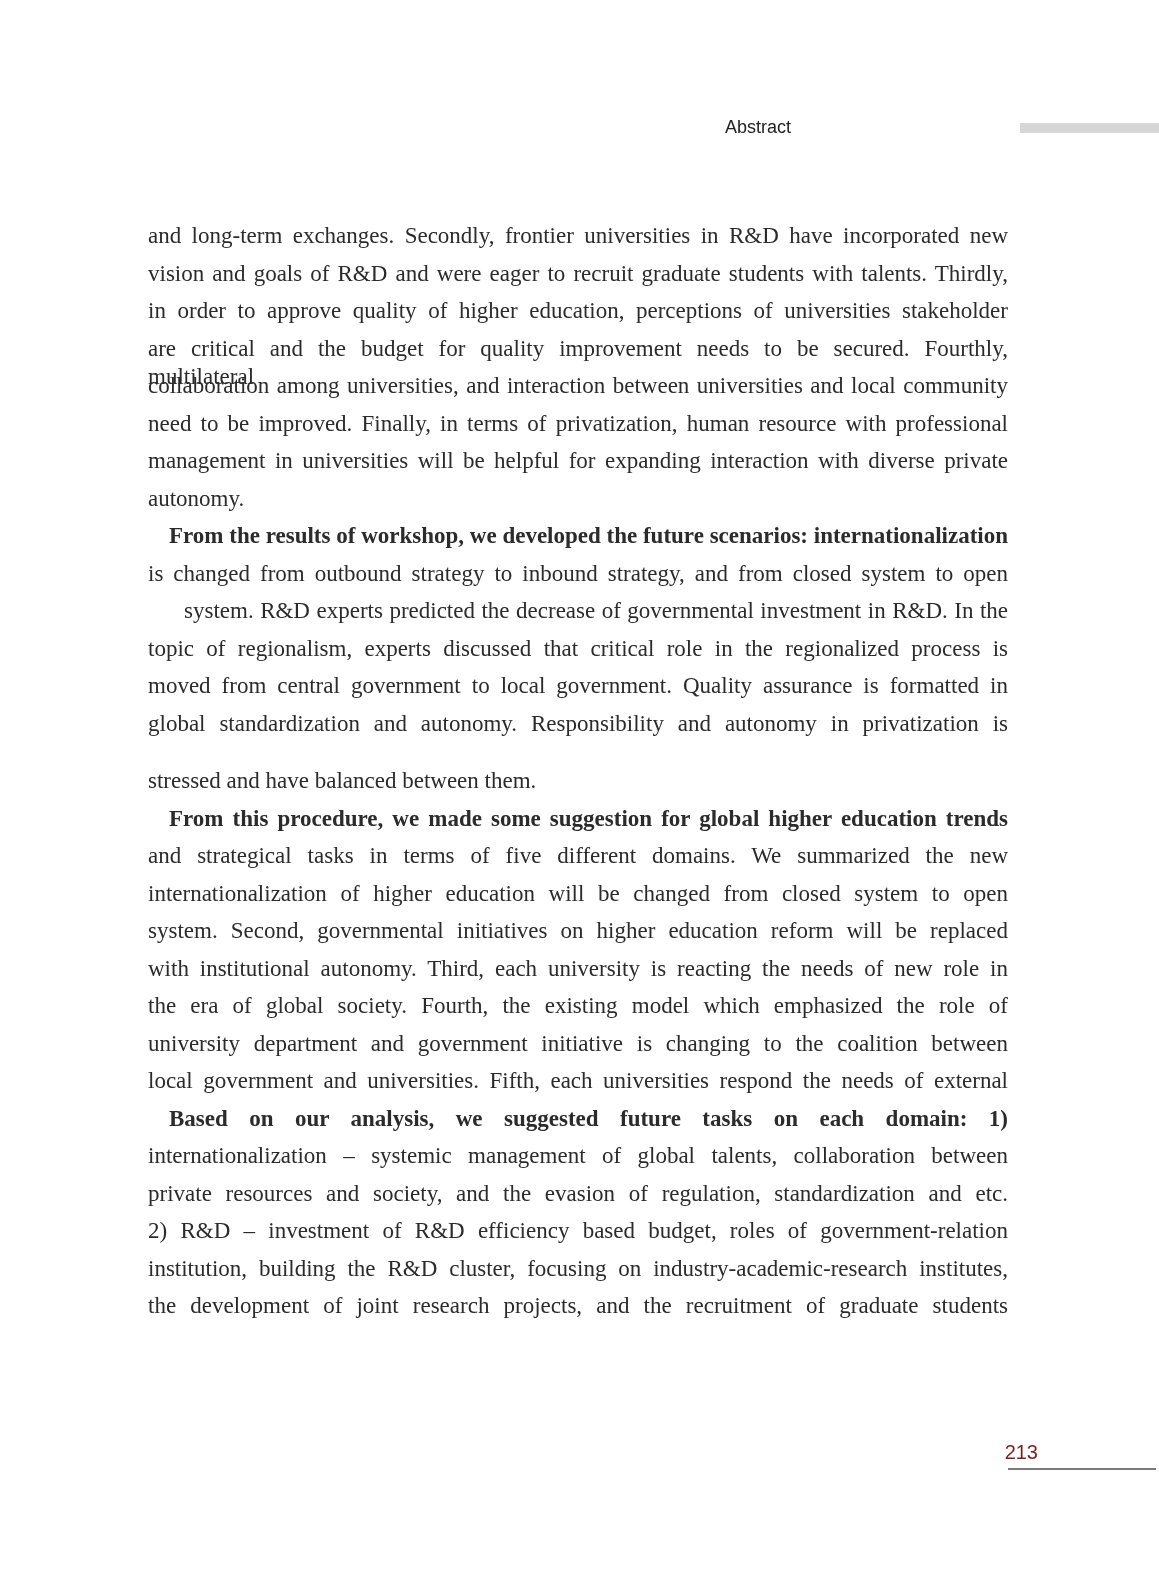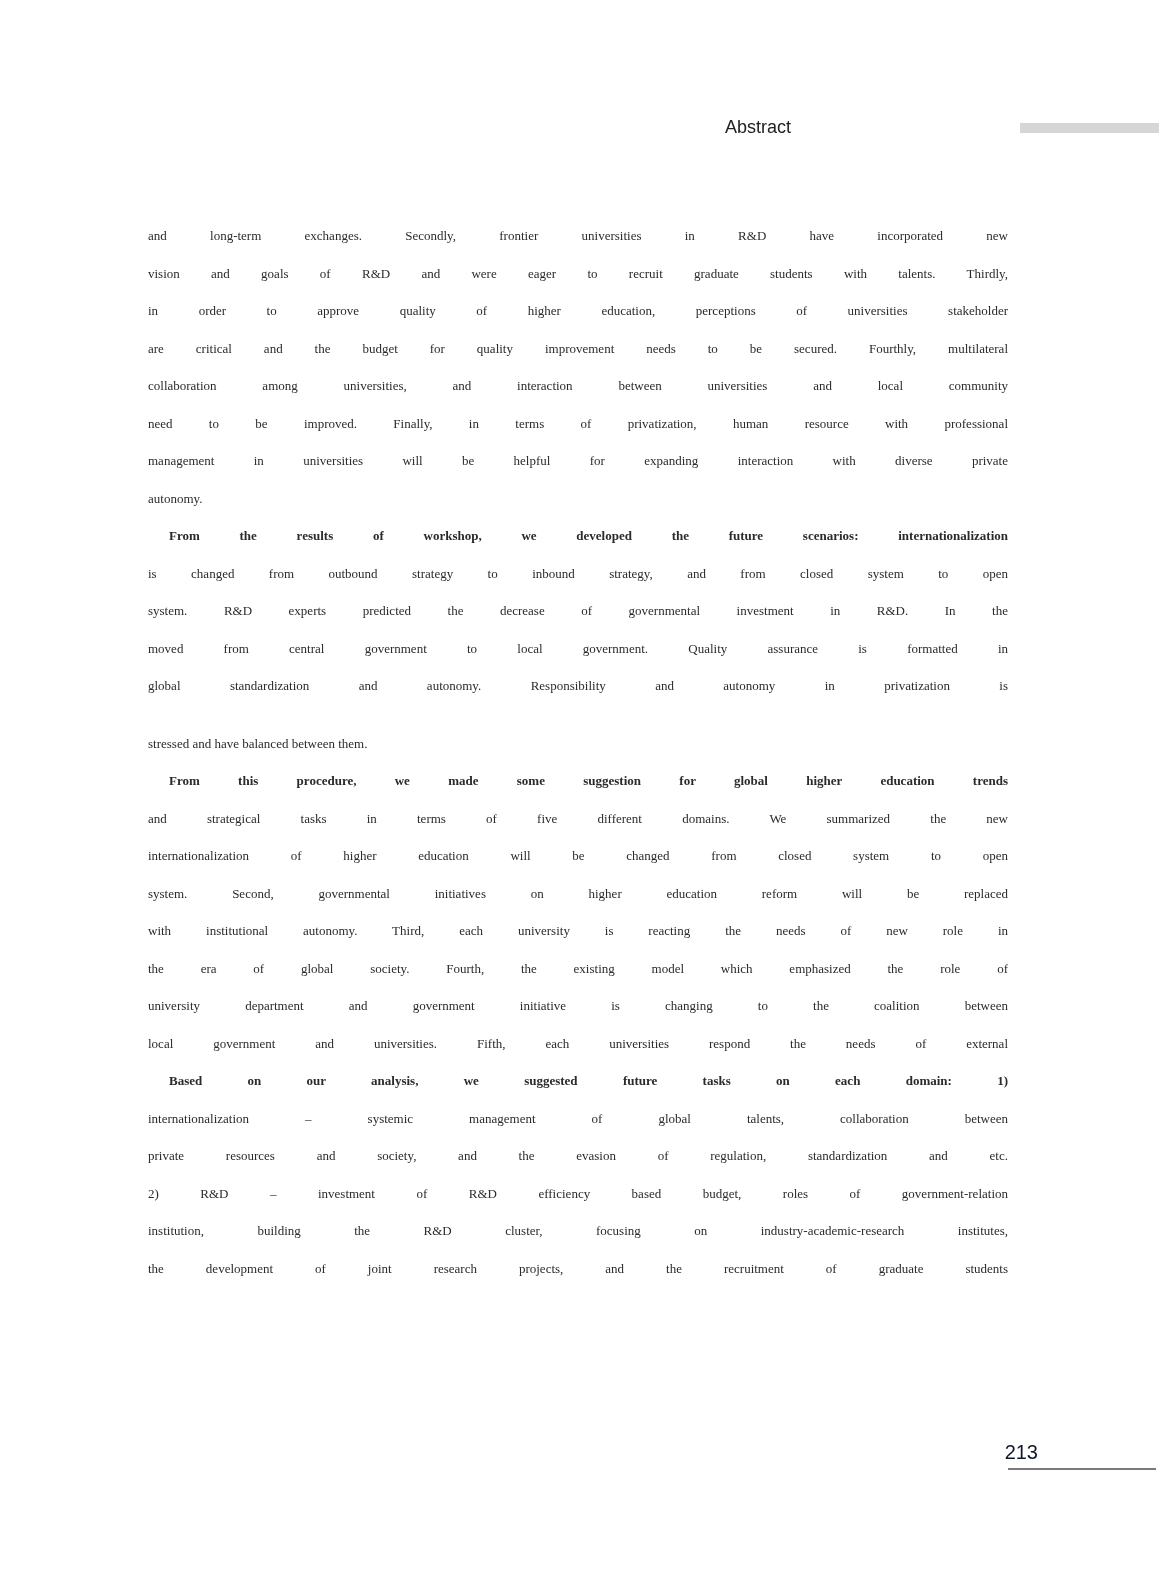--- a/index.html
+++ b/index.html
@@ -36,21 +36,21 @@
       width: 139px;
       height: 10px;
       background: #d6d6d6;
     }
     .body-text {
       position: absolute;
       left: 148px;
       top: 222px;
       width: 860px;
       font-family: "Liberation Serif", serif;
-      font-size: 13px;
+      font-size: 23px;
       color: #2b2b2b;
     }
     .line {
       display: block;
       height: 37.5px;
       line-height: 28px;
       text-align: justify;
       text-align-last: justify;
       white-space: nowrap;
       overflow: visible;
@@ -61,21 +61,21 @@
     .line.indent {
       padding-left: 21px;
       font-weight: bold;
     }
     .footer-num {
       position: absolute;
       right: 121px;
       top: 1440px;
       font-family: "Liberation Sans", sans-serif;
       font-size: 20px;
-      color: #0f172a;
+      color: #7f1d1d;
       line-height: 24px;
     }
     .footer-rule {
       position: absolute;
       left: 1008px;
       top: 1468px;
       width: 148px;
       height: 2px;
       background: #7a7a7a;
     }
@@ -97,21 +97,22 @@
     <span class="line" style="white-space: normal;">are critical and the budget for quality improvement needs to be secured. Fourthly, multilateral</span>
     <span class="line" style="white-space: normal;">collaboration among universities, and interaction between universities and local community</span>
     <span class="line" style="white-space: normal;">need to be improved. Finally, in terms of privatization, human resource with professional</span>
     <span class="line" style="white-space: normal;">management in universities will be helpful for expanding interaction with diverse private</span>
     <span class="line last" style="white-space: normal;">autonomy.</span>
   </div>
 
   <div>
     <span class="line indent" style="white-space: normal;">From the results of workshop, we developed the future scenarios: internationalization</span>
     <span class="line" style="white-space: normal;">is changed from outbound strategy to inbound strategy, and from closed system to open</span>
-    <span class="line" style="white-space: normal;">system. R&amp;D experts predicted the decrease of governmental investment in R&amp;D. In the</span>
+    <span class="line" style="white-space: normal; margin-left: 36px;">system. R&amp;D experts predicted the decrease of governmental investment in R&amp;D. In the</span>
+    <span class="line" style="white-space: normal;">topic of regionalism, experts discussed that critical role in the regionalized process is</span>
     <span class="line" style="white-space: normal;">moved from central government to local government. Quality assurance is formatted in</span>
     <span class="line" style="white-space: normal;">global standardization and autonomy. Responsibility and autonomy in privatization is</span>
     <span class="line last" style="white-space: normal; margin-top: 20px;">stressed and have balanced between them.</span>
   </div>
 
   <div>
     <span class="line indent" style="white-space: normal;">From this procedure, we made some suggestion for global higher education trends</span>
     <span class="line" style="white-space: normal;">and strategical tasks in terms of five different domains. We summarized the new</span>
     <span class="line" style="white-space: normal;">internationalization of higher education will be changed from closed system to open</span>
     <span class="line" style="white-space: normal;">system. Second, governmental initiatives on higher education reform will be replaced</span>

